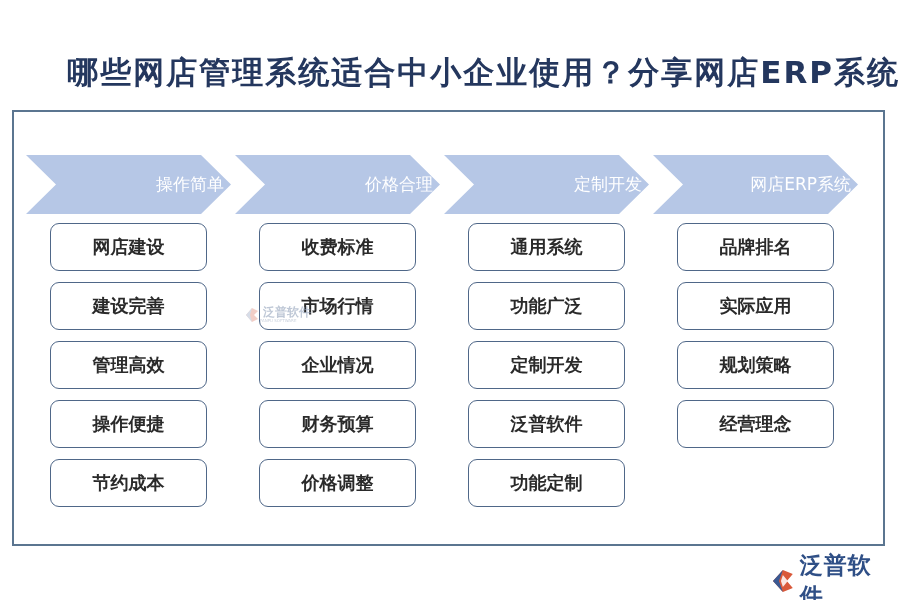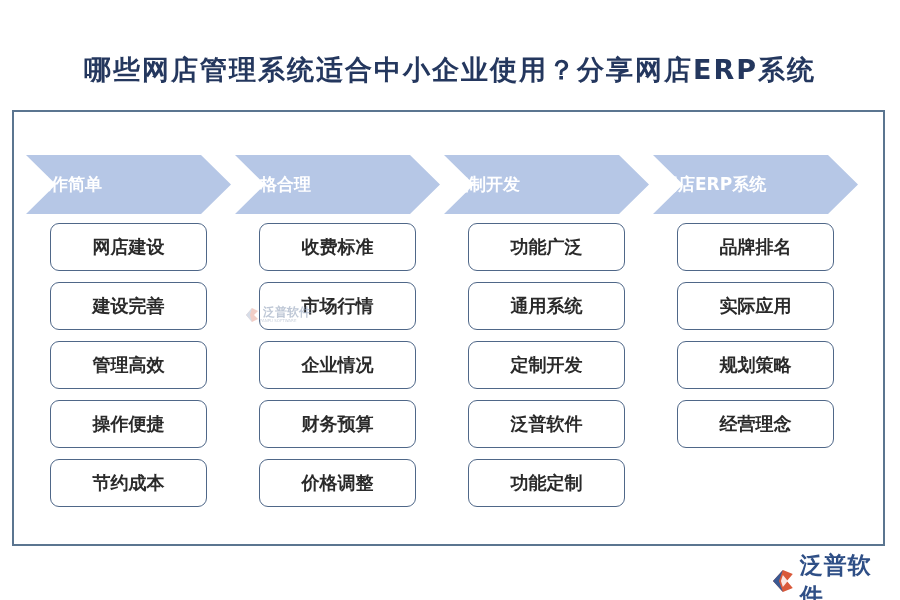--- a/index.html
+++ b/index.html
@@ -1,22 +1,22 @@
 <!DOCTYPE html>
 <html><head>
 <meta charset="utf-8">
 <style>
   html,body{margin:0;padding:0;}
   body{width:900px;height:600px;background:#ffffff;position:relative;overflow:hidden;font-family:"DejaVu Sans","Liberation Sans",sans-serif;}
-  .title{position:absolute;left:0;top:52px;width:900px;text-align:center;font-size:27px;font-weight:bold;color:#24375e;letter-spacing:2px;}
+  .title{position:absolute;left:0;top:52px;width:900px;text-align:right;font-size:31px;font-weight:bold;color:#24375e;letter-spacing:2px;}
   .frame{position:absolute;left:12px;top:110px;width:873px;height:436px;border:2px solid #5b7590;box-sizing:border-box;}
   .col{position:absolute;top:155px;width:210px;}
   .chev{position:relative;width:205px;height:59px;}
   .chev svg{position:absolute;left:0;top:0;}
-  .chev-label{position:absolute;left:0;top:0;width:190px;padding-left:8px;height:59px;line-height:59px;text-align:left;color:#ffffff;font-weight:bold;font-size:17px;}
+  .chev-label{position:absolute;left:0;top:0;width:190px;padding-left:8px;height:59px;line-height:59px;text-align:right;color:#ffffff;font-weight:normal;font-size:17px;}
   .items{position:absolute;left:24px;top:68px;}
   .item{width:157px;height:48px;border:1.5px solid #4f6788;border-radius:9px;box-sizing:border-box;margin-bottom:11px;background:#fff;display:flex;align-items:center;justify-content:center;font-size:18px;font-weight:bold;color:#2a2a2a;text-align:center;}
   .watermark{position:absolute;left:244px;top:306px;display:flex;align-items:center;opacity:.55;}
   .wm-text{font-size:12px;color:#8a9bb5;font-weight:bold;margin-left:3px;line-height:12px;}
   .wm-sub{font-size:4px;color:#9aa8bd;}
   .logo{position:absolute;left:770px;top:550px;width:125px;}
   .logo-row{display:flex;align-items:center;}
   .logo-name{font-size:23px;color:#2f4f86;font-weight:bold;margin-left:4px;letter-spacing:1px;}
 </style>
 </head>
@@ -59,22 +59,22 @@
 </div>
 
 <div class="col" style="left:444px;">
   <div class="chev">
     <svg width="205" height="59">
         <polygon points="0,0 175,0 205,29.5 175,59 0,59 30,29.5" fill="#b6c7e6"></polygon>
       </svg>
     <div class="chev-label">定制开发</div>
   </div>
   <div class="items">
+    <div class="item">通用系统</div>
     <div class="item">功能广泛</div>
-    <div class="item">通用系统</div>
     <div class="item">定制开发</div>
     <div class="item">泛普软件</div>
     <div class="item">功能定制</div>
   </div>
 </div>
 
 <div class="col" style="left:653px;">
   <div class="chev">
     <svg width="205" height="59">
         <polygon points="0,0 175,0 205,29.5 175,59 0,59 30,29.5" fill="#b6c7e6"></polygon>

